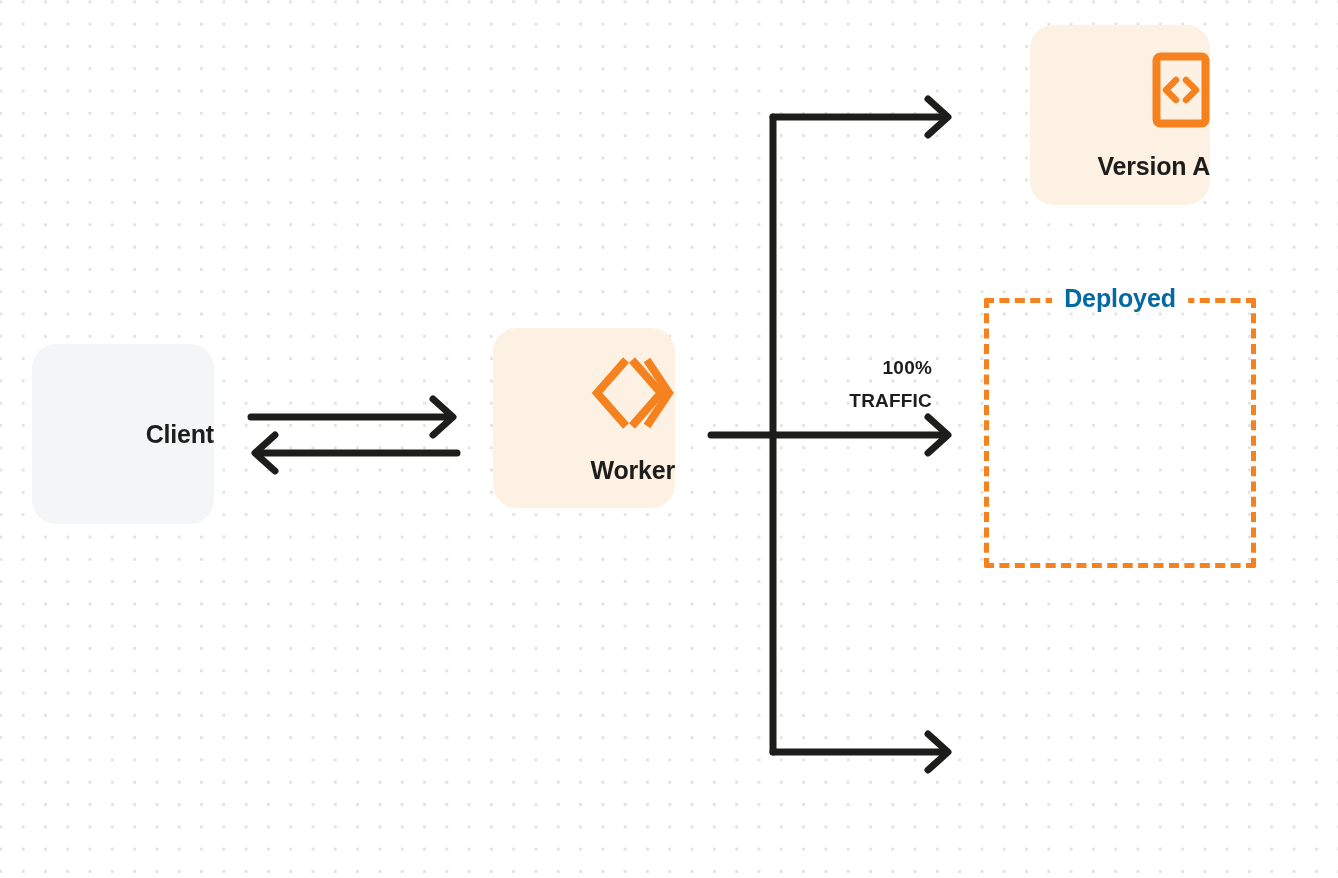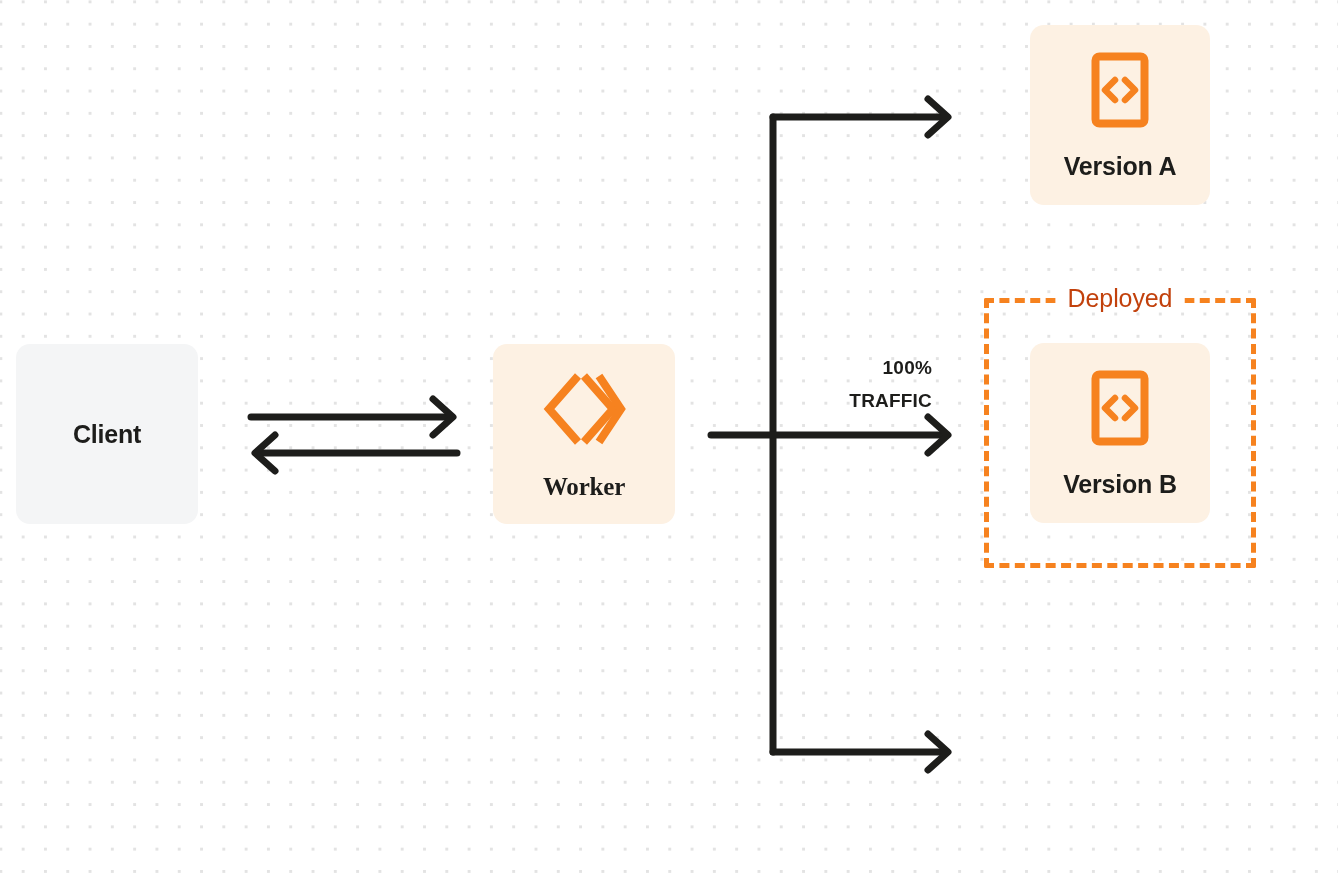--- a/index.html
+++ b/index.html
@@ -16,50 +16,49 @@
     background-image: radial-gradient(circle, #e3e3e3 1.6px, transparent 1.7px);
     background-size: 22.3px 22.3px;
     background-position: 12px 13px;
     font-family: "Liberation Sans", sans-serif;
     -webkit-font-smoothing: antialiased;
   }
 
   
   .node {
     position: absolute;
-    border-radius: 14px;
+    border-radius: 24px;
     display: flex;
     flex-direction: column;
-    align-items: center;
+    align-items: flex-end;
     justify-content: center;
     box-sizing: border-box;
   }
   .node-label {
     font-size: 25px;
     font-weight: 700;
     color: #1d1d1b;
     letter-spacing: -0.2px;
     line-height: 1;
   }
 
   #client-node {
-    left: 16px;
+    left: 32px;
     top: 344px;
     width: 182px;
     height: 180px;
     background: #f4f5f6;
   }
 
   #worker-node {
     left: 493px;
-    top: 344px;
+    top: 328px;
     width: 182px;
     height: 180px;
     background: #fdf1e3;
-    font-family: Liberation Serif, serif;
   }
   #worker-node .worker-logo { margin-bottom: 22px; }
   #worker-node .node-label { margin-top: 0; }
 
   .version-node {
     width: 180px;
     height: 180px;
     background: #fdf1e3;
     left: 1030px;
   }
@@ -79,23 +78,23 @@
     border-radius: 2px;
     box-sizing: border-box;
   }
   #deployed-label {
     position: absolute;
     left: 50%;
     top: -17px;
     transform: translateX(-50%);
     background: #ffffff;
     padding: 0 12px;
-    color: #c2410c;
+    color: #0369a1;
     font-size: 25px;
-    font-weight: 400;
+    font-weight: 700;
     line-height: 1;
     white-space: nowrap;
     letter-spacing: -0.1px;
   }
 
   
   #traffic-label {
     position: absolute;
     left: 788px;
     top: 352px;
@@ -190,27 +189,15 @@
         <rect x="4.5" y="4.5" width="49" height="67" rx="4" ry="4" fill="none" stroke="#f6821f" stroke-width="8"></rect>
         <g fill="none" stroke="#f6821f" stroke-width="6.5" stroke-linecap="round" stroke-linejoin="round">
           <path d="M 24 28 L 14 38 L 24 48"></path>
           <path d="M 34 28 L 44 38 L 34 48"></path>
         </g>
       </svg>
     </span>
     <span class="node-label">Version A</span>
   </div>
 
-  <div id="version-b-node" class="node version-node">
-    <span class="code-icon">
-      <svg width="58" height="76" viewBox="0 0 58 76" aria-hidden="true">
-        <rect x="4.5" y="4.5" width="49" height="67" rx="4" ry="4" fill="none" stroke="#f6821f" stroke-width="8"></rect>
-        <g fill="none" stroke="#f6821f" stroke-width="6.5" stroke-linecap="round" stroke-linejoin="round">
-          <path d="M 24 28 L 14 38 L 24 48"></path>
-          <path d="M 34 28 L 44 38 L 34 48"></path>
-        </g>
-      </svg>
-    </span>
-    <span class="node-label">Version B</span>
-  </div>
 
 
 </div>
 
 </body></html>

